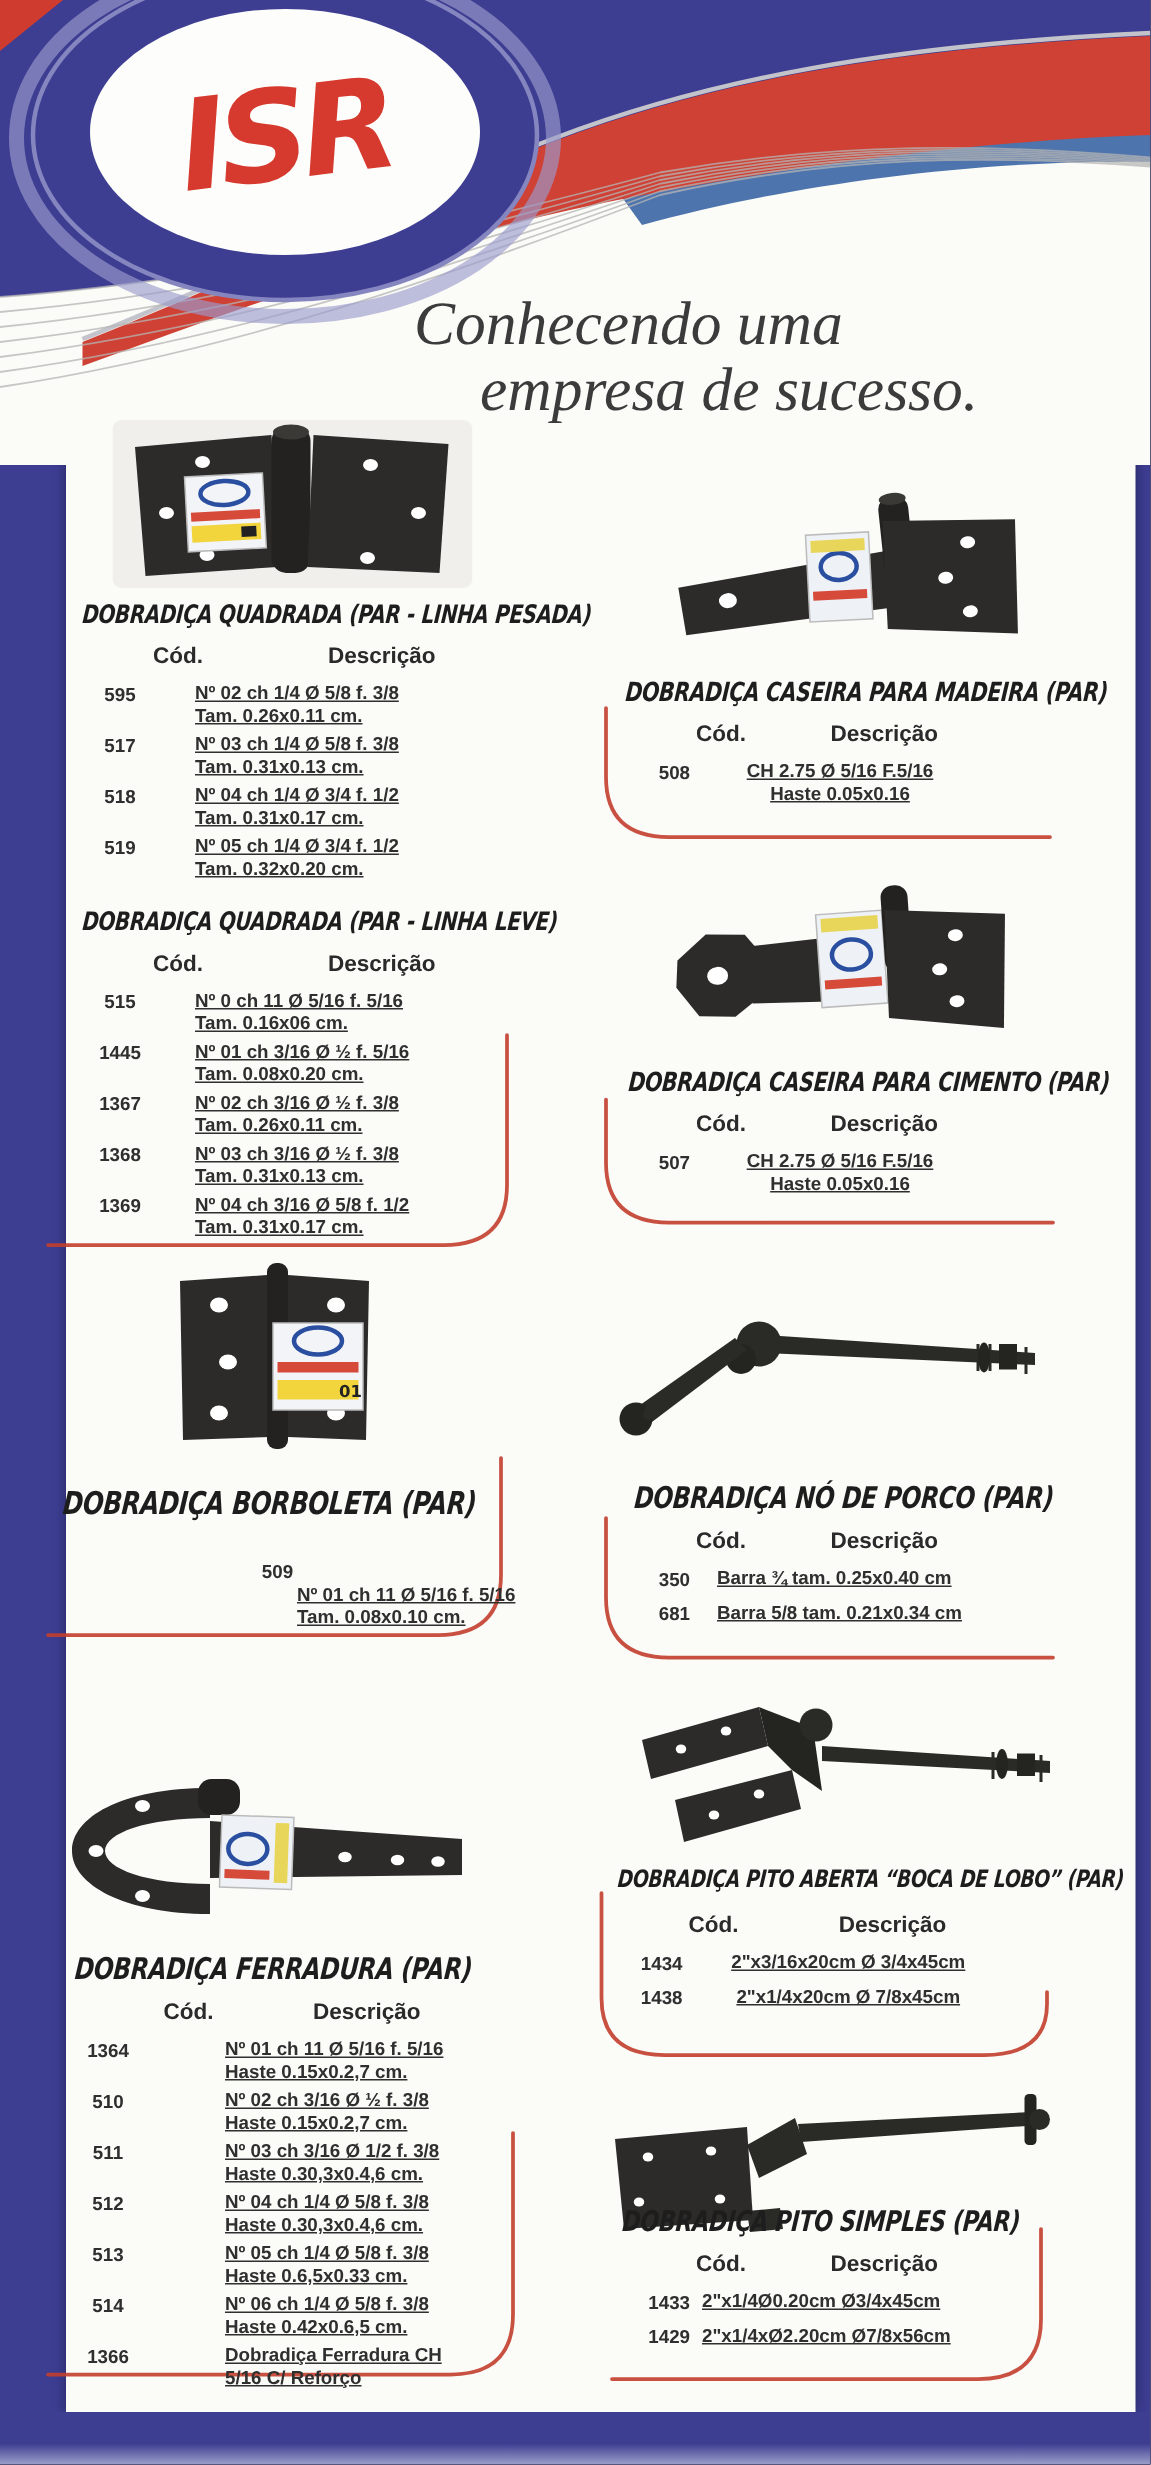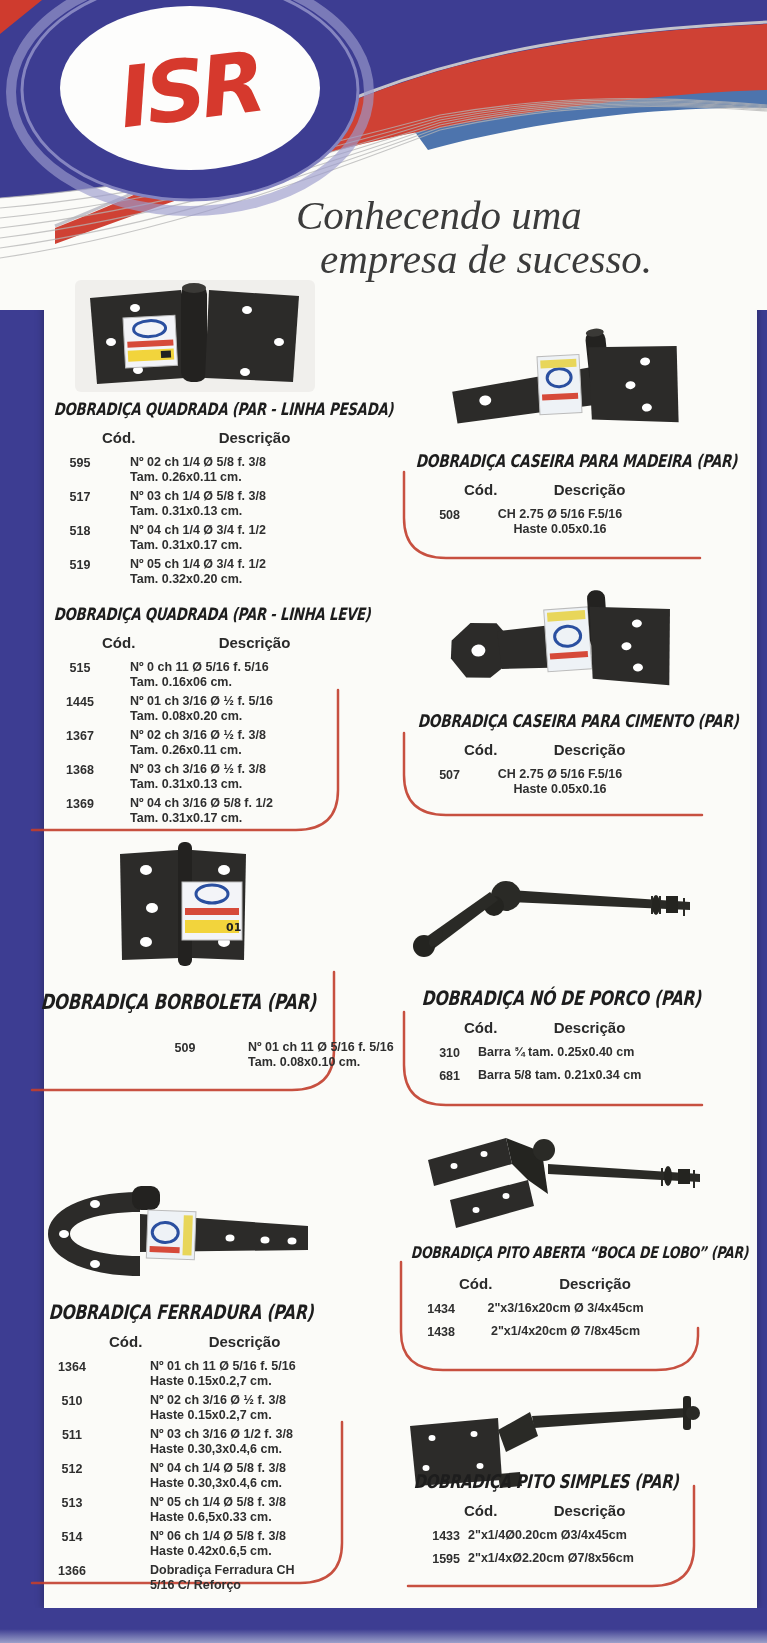--- a/index.html
+++ b/index.html
@@ -4,40 +4,40 @@
 <style>
   html,body{margin:0;padding:0;background:#1c1c3a;}
   .canvas{position:relative;width:767px;height:1643px;margin:0 auto;background:#3d3d92;overflow:hidden;
           font-family:"Liberation Sans",sans-serif;}
   .sheet{position:absolute;left:44px;top:252px;width:713px;height:1356px;background:#fbfbf8;
          box-shadow:0 0 8px rgba(0,0,0,.35);}
   .bottom-band{position:absolute;left:0;top:1608px;width:767px;height:35px;
          background:linear-gradient(#3d3d92 0 60%,#9ba0c9);}
   .banner{position:absolute;left:0;top:0;}
   .tagline{position:absolute;font:italic 41px/1.05 "Liberation Serif",serif;color:#3b3b3b;white-space:nowrap;}
-  .tag1{left:296px;top:194px;}
+  .tag1{left:276px;top:194px;}
   .tag2{left:320px;top:238px;text-align:center;}
   .redlines{position:absolute;left:0;top:0;pointer-events:none;}
   .photo{position:absolute;}
   .section{position:absolute;color:#2b2b2b;}
   .sec-title{margin:0 0 9px 0;white-space:nowrap;color:#1d1d1d;}
   .sec-title .tt{display:inline-block;transform-origin:0 50%;transform:scaleX(.78) skewX(-6deg);
      font-family:"DejaVu Sans",sans-serif;font-weight:700;font-style:italic;letter-spacing:-.3px;}
   .t17 .tt{font-size:17px;} .t16 .tt{font-size:16px;} .t18 .tt{font-size:17.5px;}
   .t20 .tt{font-size:20px;} .t21 .tt{font-size:21px;} .t19 .tt{font-size:19px;}
   .thead{display:flex;font:700 15px "Liberation Sans",sans-serif;margin-bottom:9px;color:#2a2a2a;margin-left:47px;}
   .th-code{width:60px;flex:none;}
   .th-desc{flex:1;text-align:center;}
   .trow{display:flex;font:700 12.5px/15px "Liberation Sans",sans-serif;margin-bottom:4px;color:#2f2f2f;}
   .code{width:50px;flex:none;text-align:center;padding-top:1px;}
-  .desc .l{display:block;white-space:nowrap;}
+  .desc .l{display:block;white-space:nowrap;text-decoration:underline;}
   
   .s-left .desc{margin-left:25px;}
   .s-ferr .code{width:44px;} .s-ferr .desc{margin-left:56px;} .s-ferr .th-desc{margin-right:30px;}
-  .s-borb .trow{margin-left:118px;} .s-borb .desc{margin-left:38px;}
+  .s-borb .trow{margin-left:118px;flex-direction:column;} .s-borb .desc{margin-left:38px;}
   .s-right .th-code{padding-left:12px;width:55px;}
   .s-right .code{width:55px;padding-left:12px;box-sizing:content-box;width:43px;text-align:right;}
   .s-center .desc{flex:1;text-align:center;margin-right:40px;}
   .s-center .th-desc{margin-right:40px;}
   .s-porco .desc{margin-left:18px;} .s-porco .th-desc{margin-right:40px;}
   .s-aberta .desc{flex:1;text-align:center;margin-right:24px;} .s-aberta .th-desc{margin-right:24px;}
   .s-simples .desc{margin-left:8px;} .s-simples .th-desc{margin-right:40px;}
   .s-right .trow{margin-bottom:7px;}
 </style>
 </head>
@@ -429,21 +429,21 @@
       </div>
   </div>
 
   <div class="section s-right s-porco" style="left:405px;top:986px;width:295px;">
     <h3 class="sec-title t20" style="margin-left:18px;"><span class="tt">DOBRADIÇA NÓ DE PORCO (PAR)</span></h3>
     <div class="thead">
       <span class="th-code">Cód.</span>
       <span class="th-desc">Descrição</span>
     </div>
     <div class="trow">
-        <span class="code">310</span>
+        <span class="code">350</span>
         <span class="desc">
           <span class="l">Barra ¾ tam. 0.25x0.40 cm</span>
         </span>
       </div>
     <div class="trow">
         <span class="code">681</span>
         <span class="desc">
           <span class="l">Barra 5/8 tam. 0.21x0.34 cm</span>
         </span>
       </div>
@@ -475,20 +475,20 @@
       <span class="th-code">Cód.</span>
       <span class="th-desc">Descrição</span>
     </div>
     <div class="trow">
         <span class="code">1433</span>
         <span class="desc">
           <span class="l">2"x1/4Ø0.20cm Ø3/4x45cm</span>
         </span>
       </div>
     <div class="trow">
-        <span class="code">1595</span>
+        <span class="code">1429</span>
         <span class="desc">
           <span class="l">2"x1/4xØ2.20cm Ø7/8x56cm</span>
         </span>
       </div>
   </div>
 
 </div>
 
 </body></html>

